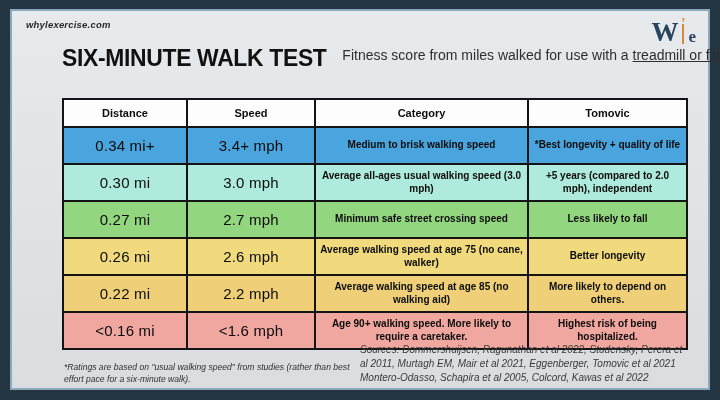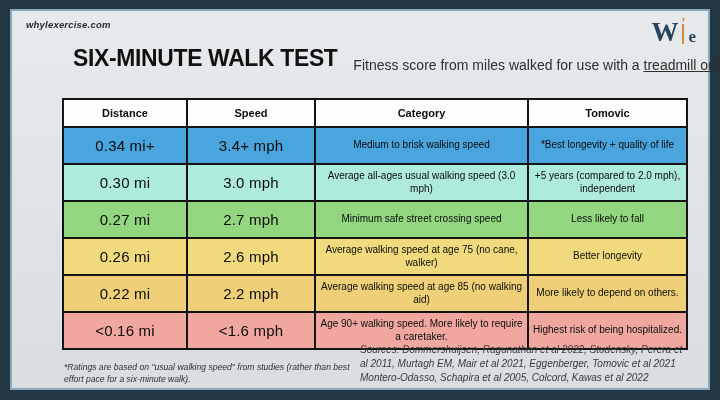--- a/index.html
+++ b/index.html
@@ -10,31 +10,31 @@
         border:2px solid #8aa9bc;box-sizing:border-box;}
   .site{position:absolute;left:14px;top:8px;font-size:9.5px;font-weight:bold;font-style:italic;color:#2a2a2a;letter-spacing:.2px;}
   
   .logo{position:absolute;right:12px;top:2px;display:flex;align-items:flex-end;height:32px;}
   .logo .w{font-size:27px;line-height:26px;font-weight:bold;color:#28445e;font-family:"Liberation Serif",serif;}
   .logo .mid{position:relative;width:8px;height:30px;margin:0 1px;}
   .logo .tick{position:absolute;left:2px;top:0;font-size:13px;color:#d8883b;font-weight:bold;}
   .logo .bar{position:absolute;left:3px;top:9px;width:2px;height:20px;background:#d8883b;}
   .logo .e{font-size:17px;line-height:17px;font-weight:bold;color:#28445e;font-family:"Liberation Serif",serif;}
   
-  .titlebar{position:absolute;left:61px;top:36px;width:640px;display:flex;align-items:flex-end;}
+  .titlebar{position:absolute;left:50px;top:36px;width:640px;display:flex;align-items:flex-start;}
   .title{font-size:22px;font-weight:900;color:#111;letter-spacing:-0.3px;transform:scale(1.04,1.12);transform-origin:left bottom;white-space:nowrap;}
   .subtitle{font-size:14px;color:#2e2e2e;margin-left:26px;white-space:nowrap;}
   .subtitle .ul{text-decoration:underline;}
   
   table.walk{position:absolute;left:50px;top:87px;border-collapse:collapse;table-layout:fixed;width:624px;}
   table.walk td,table.walk th{border:2px solid #141414;text-align:center;vertical-align:middle;padding:0 4px;color:#0c0c0c;}
   table.walk th{background:#fdfdfd;font-size:11px;font-weight:bold;height:26px;}
   table.walk td{height:35px;}
   td.big{font-size:15px;letter-spacing:.2px;}
-  td.small{font-size:10px;line-height:1.25;font-weight:400;}
+  td.small{font-size:10px;line-height:1.25;font-weight:700;}
   
   .footnote{position:absolute;left:52px;top:351px;width:286px;font-size:8.6px;font-style:italic;color:#2f2f2f;line-height:1.35;}
   .sources{position:absolute;left:348px;top:332px;width:332px;font-size:10px;font-style:italic;color:#3a3a3a;line-height:1.4;}
 </style>
 </head>
 <body>
 
 <div class="frame">
   <div class="card">
 

